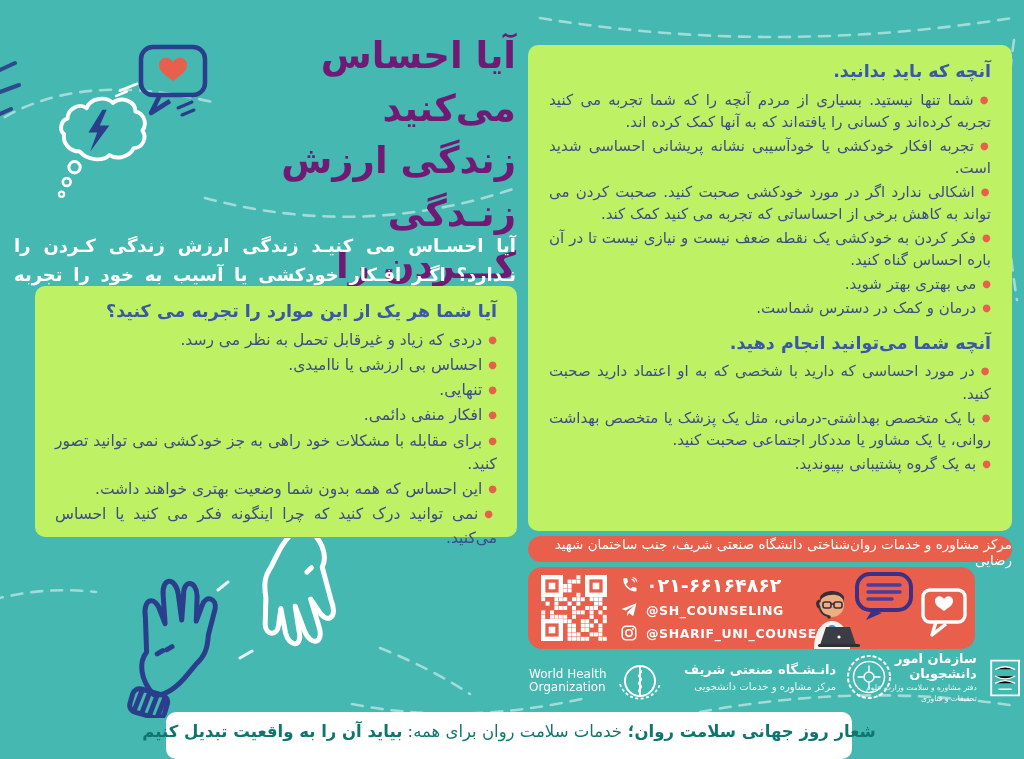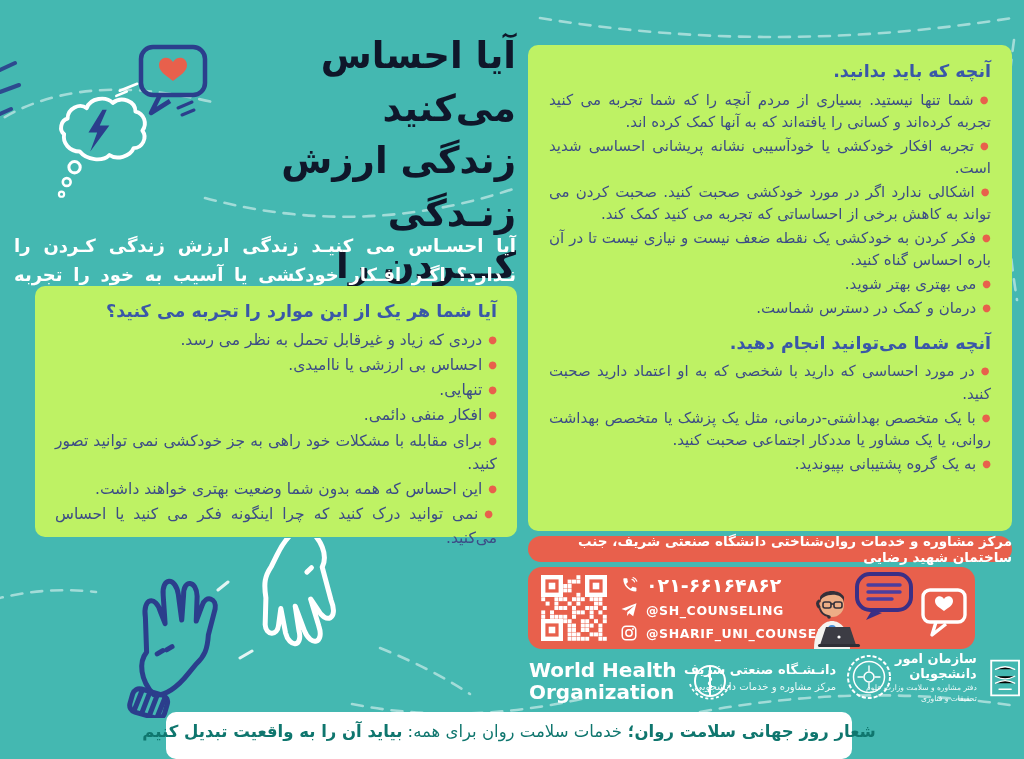--- a/index.html
+++ b/index.html
@@ -8,21 +8,21 @@
     background:#44b8b1;overflow:hidden;
     font-family:"DejaVu Sans","Liberation Sans",sans-serif;
     direction:rtl;
   }
   .abs{position:absolute;}
   svg{display:block;}
 
   
   .main-title{
     left:200px;top:30px;width:316px;
-    color:#0f172a;font-weight:bold;font-size:37px;line-height:1.42;
+    color:#701a75;font-weight:bold;font-size:37px;line-height:1.42;
     text-align:right;letter-spacing:-1px;
   }
   .intro{
     left:14px;top:213px;width:502px;
     color:#ffffff;font-weight:bold;font-size:18px;line-height:1.62;
     text-align:justify;
   }
 
   
   .wbox{background:#bef264;border-radius:10px;box-sizing:border-box;}
@@ -41,43 +41,43 @@
   ul.blist li::before{
     content:"●";color:#e8604c;font-size:10px;margin-left:6px;
     position:relative;top:-2px;
   }
   .left-box ul.blist li{font-size:15.5px;line-height:1.5;}
 
   
   .banner{
     left:528px;top:536px;width:484px;height:26px;
     background:#e8604c;border-radius:13px;
-    display:flex;align-items:center;justify-content:center;
-    color:#fff;font-weight:bold;font-size:13.5px;
+    display:flex;justify-content:center;
+    color:#fff;font-weight:normal;font-size:13.5px;
   }
 
   
   .contact{
     left:528px;top:567px;width:447px;height:82px;
     background:#e8604c;border-radius:14px;direction:ltr;
   }
   .qr{position:absolute;left:13px;top:8px;width:66px;height:66px;}
   .c-rows{position:absolute;left:92px;top:7px;display:flex;flex-direction:column;gap:5px;}
   .c-row{display:flex;align-items:center;gap:8px;color:#fff;}
   .c-row .ic{width:18px;height:18px;flex:0 0 auto;}
   .phone-num{font-size:19px;font-weight:bold;letter-spacing:1px;direction:ltr;}
   .handle{font-size:12.5px;font-weight:bold;letter-spacing:.6px;direction:ltr;}
   .man{position:absolute;left:258px;bottom:0;width:92px;height:72px;}
   .chat-bubble{position:absolute;left:326px;top:4px;width:62px;height:50px;}
   .heart-bubble2{position:absolute;left:392px;top:20px;width:48px;height:50px;}
 
   
   .logo{display:flex;align-items:center;gap:9px;color:#fff;}
   .logo-who{left:529px;top:657px;}
-  .logo-who .t{font-size:20px;font-weight:bold;line-height:1.12;direction:ltr;text-align:left;}
+  .logo-who .t{font-size:12px;font-weight:normal;line-height:1.12;direction:ltr;text-align:left;}
   .logo-sharif{left:684px;top:653px;}
   .logo-sharif .t1{font-size:13px;font-weight:bold;}
   .logo-sharif .t2{font-size:10px;opacity:.92;margin-top:4px;}
   .logo-saf{left:843px;top:651px;}
   .logo-saf .t1{font-size:13px;font-weight:bold;}
   .logo-saf .t2{font-size:7.5px;opacity:.92;margin-top:2px;line-height:1.4;}
   .logo .txt{text-align:right;}
 
   
   .footer-bar{

